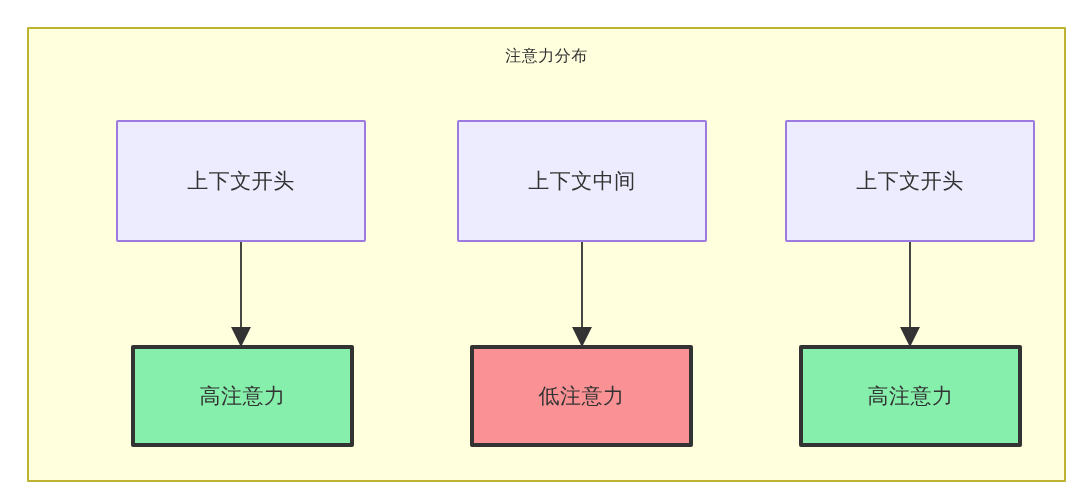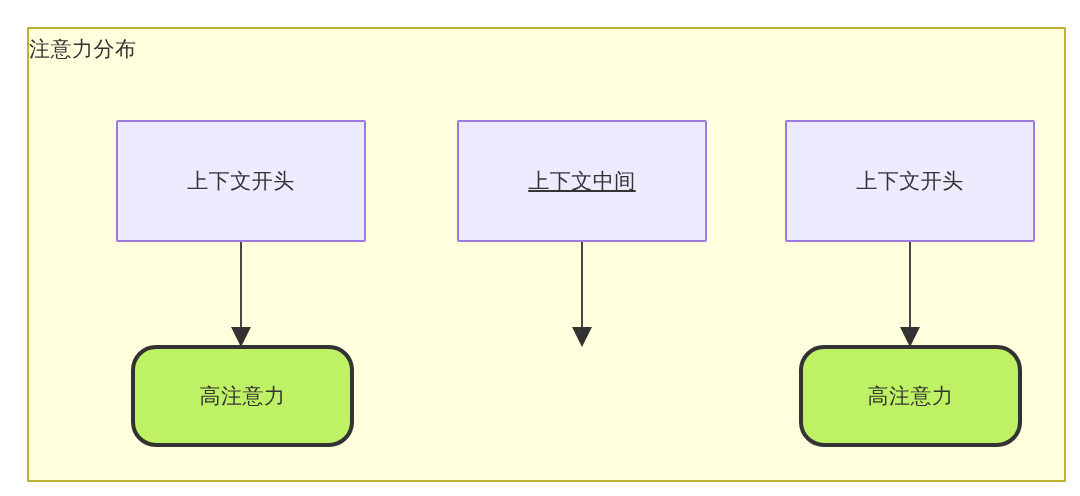--- a/index.html
+++ b/index.html
@@ -30,23 +30,24 @@
     height: 455px;
     box-sizing: border-box;
     background: #ffffde;
     border: 2px solid #bdb330;
     border-radius: 1px;
   }
 
   .subgraph-title {
     position: absolute;
     left: 0;
-    top: 7px;
+    top: 14px;
     width: 100%;
-    font-size: 21px;
+    text-align: center;
+    font-size: 16px;
     line-height: 26px;
     color: #333333;
     letter-spacing: 0.5px;
     white-space: nowrap;
   }
 
   
   .node {
     position: absolute;
     box-sizing: border-box;
@@ -69,26 +70,26 @@
     height: 122px;
   }
 
   .node.attn {
     width: 223px;
     height: 102px;
     border: 4px solid #333333;
     border-radius: 2px;
   }
 
-  .node.attn.high { background: #bef264; border-radius: 25px; }
+  .node.attn.high { background: #86efac; }
   .node.attn.low  { background: #fa9295; }
 
   
   .col1-top { left: 87px;  top: 91px; }
-  .col2-top { left: 428px; top: 91px; text-decoration: underline; }
+  .col2-top { left: 428px; top: 91px; }
   .col3-top { left: 756px; top: 91px; }
 
   .col1-bot { left: 102px; top: 316px; }
   .col2-bot { left: 441px; top: 316px; }
   .col3-bot { left: 770px; top: 316px; }
 
   
   #edges {
     position: absolute;
     left: 0;
@@ -136,19 +137,22 @@
     </div>
 
     <div class="node ctx col3-top">
       <span>上下文开头</span>
     </div>
 
     <div class="node attn high col1-bot">
       <span>高注意力</span>
     </div>
 
+    <div class="node attn low col2-bot">
+      <span>低注意力</span>
+    </div>
 
     <div class="node attn high col3-bot">
       <span>高注意力</span>
     </div>
 
   </div>
 </div>
 
 </body></html>

